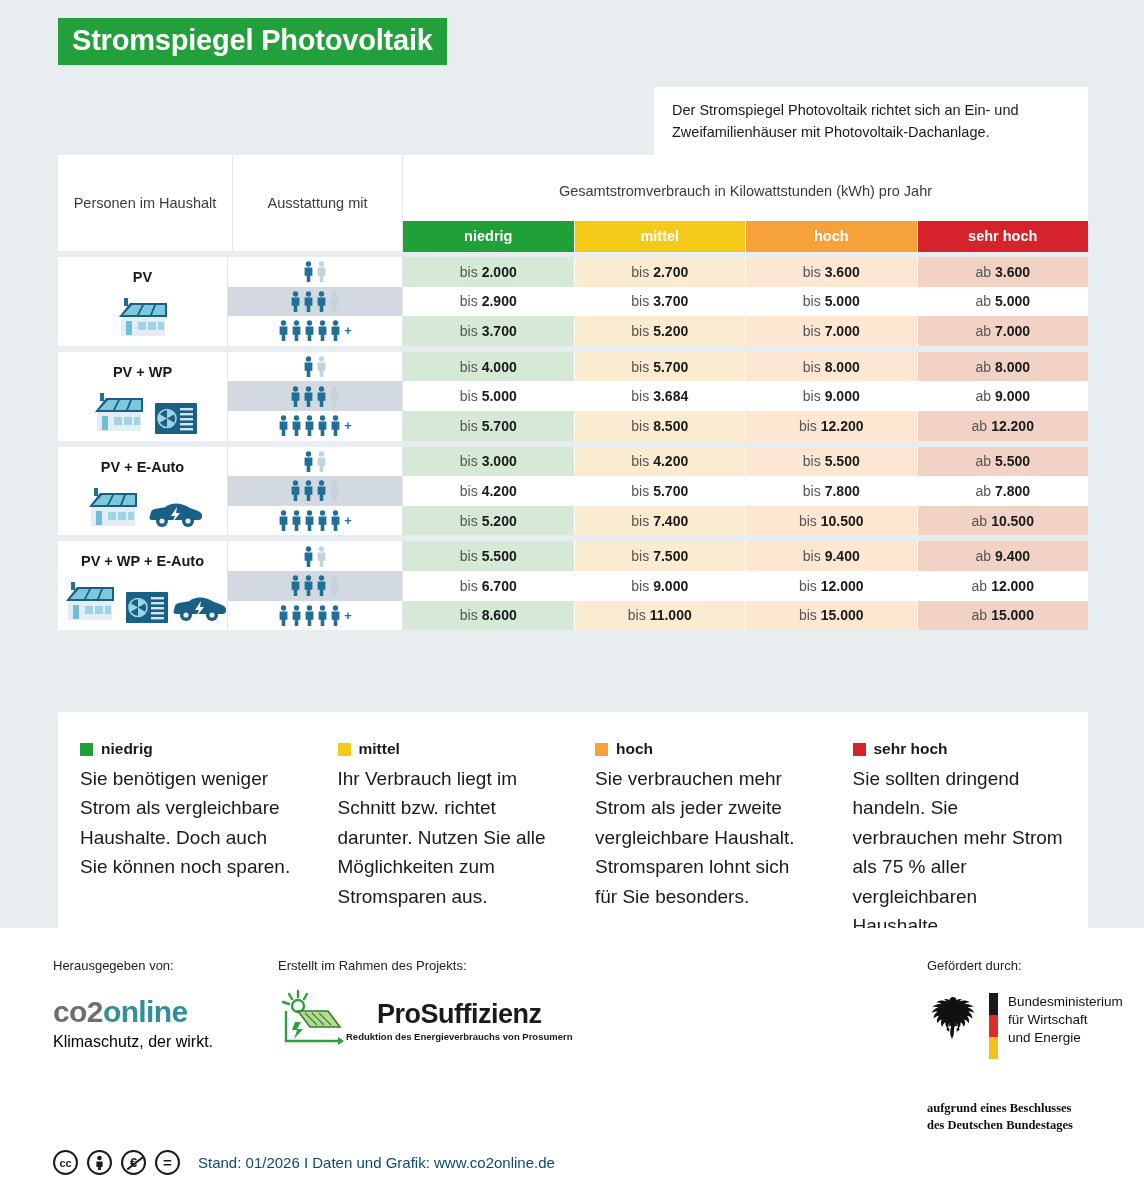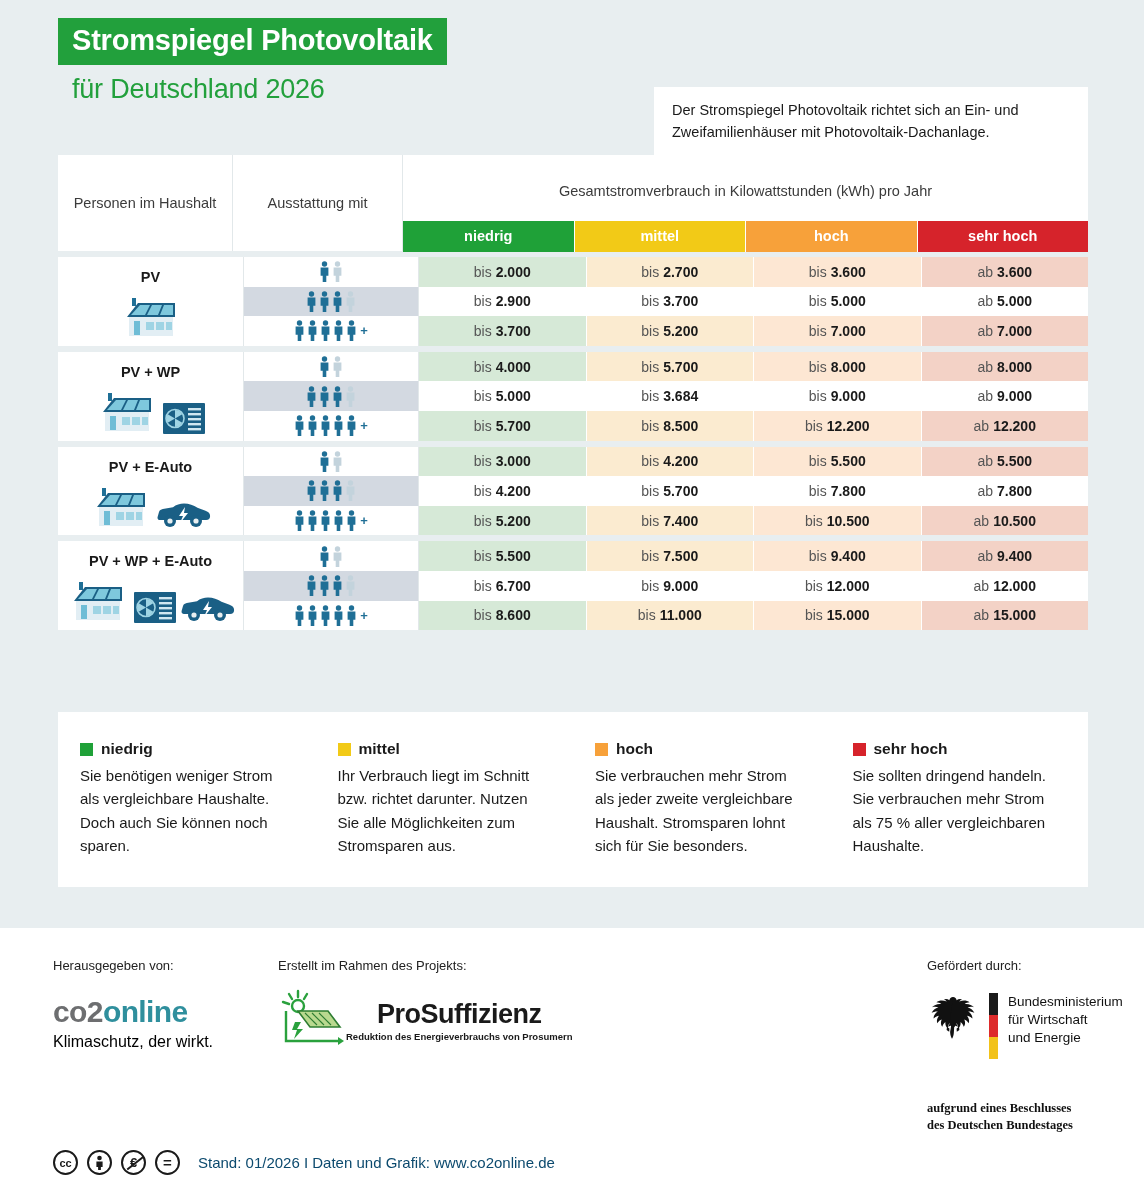--- a/index.html
+++ b/index.html
@@ -58,21 +58,21 @@
   .cat-strip { display: flex; width: 685px; margin-top: 22px; }
   .cat {
     flex: 1; text-align: center; color: #ffffff;
     font-size: 14.5px; font-weight: bold; padding: 7px 0 8px 0;
     border-right: 1px solid #ffffff;
   }
   .cat:last-child { border-right: none; }
 
   .block { background: #ffffff; display: flex; margin-top: 6px; }
   .equip-col {
-    width: 186px; border-right: 1px solid #e2e8ea;
+    width: 170px; border-right: 1px solid #e2e8ea;
     display: flex; flex-direction: column; align-items: center;
     justify-content: flex-start; padding-top: 12px;
   }
   .equip-label { font-size: 14.5px; font-weight: bold; color: #1a1a1a; }
   .equip-icons { display: flex; align-items: flex-end; gap: 5px; margin-top: 12px; height: 46px; }
 
   .rows-col { flex: 1; display: flex; flex-direction: column; }
   .row { display: flex; height: 29.6px; align-items: stretch; }
   .pers-cell {
     width: 175px; display: flex; align-items: center; justify-content: center;
@@ -91,21 +91,21 @@
 
   
   .legend {
     position: absolute; left: 58px; top: 712px; width: 1030px;
     background: #ffffff; display: flex; padding: 28px 0 30px 0;
   }
   .leg-item { width: 25%; padding: 0 22px 0 22px; }
   .leg-head { display: flex; align-items: center; gap: 8px; margin-bottom: 6px; }
   .leg-sq { width: 13px; height: 13px; display: inline-block; }
   .leg-title { font-size: 15.5px; font-weight: bold; color: #1a1a1a; }
-  .leg-text { font-size: 15px; line-height: 1.55; color: #1a1a1a; }
+  .leg-text { font-size: 19px; line-height: 1.55; color: #1a1a1a; }
 
   
   .footer {
     position: absolute; left: 0; top: 928px; width: 1144px; height: 255px;
     background: #ffffff;
   }
   .f-label { font-size: 13px; color: #222; }
   .f-hrsg { position: absolute; left: 53px; top: 30px; }
   .co2-logo { margin-top: 22px; font-size: 30px; font-weight: bold; letter-spacing: -0.6px; }
   .co2-dark { color: #6d6e70; }
@@ -134,21 +134,20 @@
     display: flex; align-items: center; justify-content: center;
     font-size: 13px; font-weight: bold; color: #1a1a1a;
   }
   .cc-text { font-size: 15px; color: #0c4a6e; margin-left: 9px; }
 </style>
 </head>
 <body>
 
 <div class="header">
   <div class="title-badge">Stromspiegel Photovoltaik</div>
-  <div class="subtitle">für Deutschland 2026</div>
 </div>
 
 <div class="info-box">Der Stromspiegel Photovoltaik richtet sich an Ein- und Zweifamilienhäuser mit Photovoltaik-Dachanlage.</div>
 
 <div class="table-wrap">
   <div class="thead">
     <div class="th-cell th-pers">Personen im Haushalt</div>
     <div class="th-cell th-equip">Ausstattung mit</div>
     <div class="th-cell th-cons">
       <div class="th-cons-label">Gesamtstromverbrauch in Kilowattstunden (kWh) pro Jahr</div>

